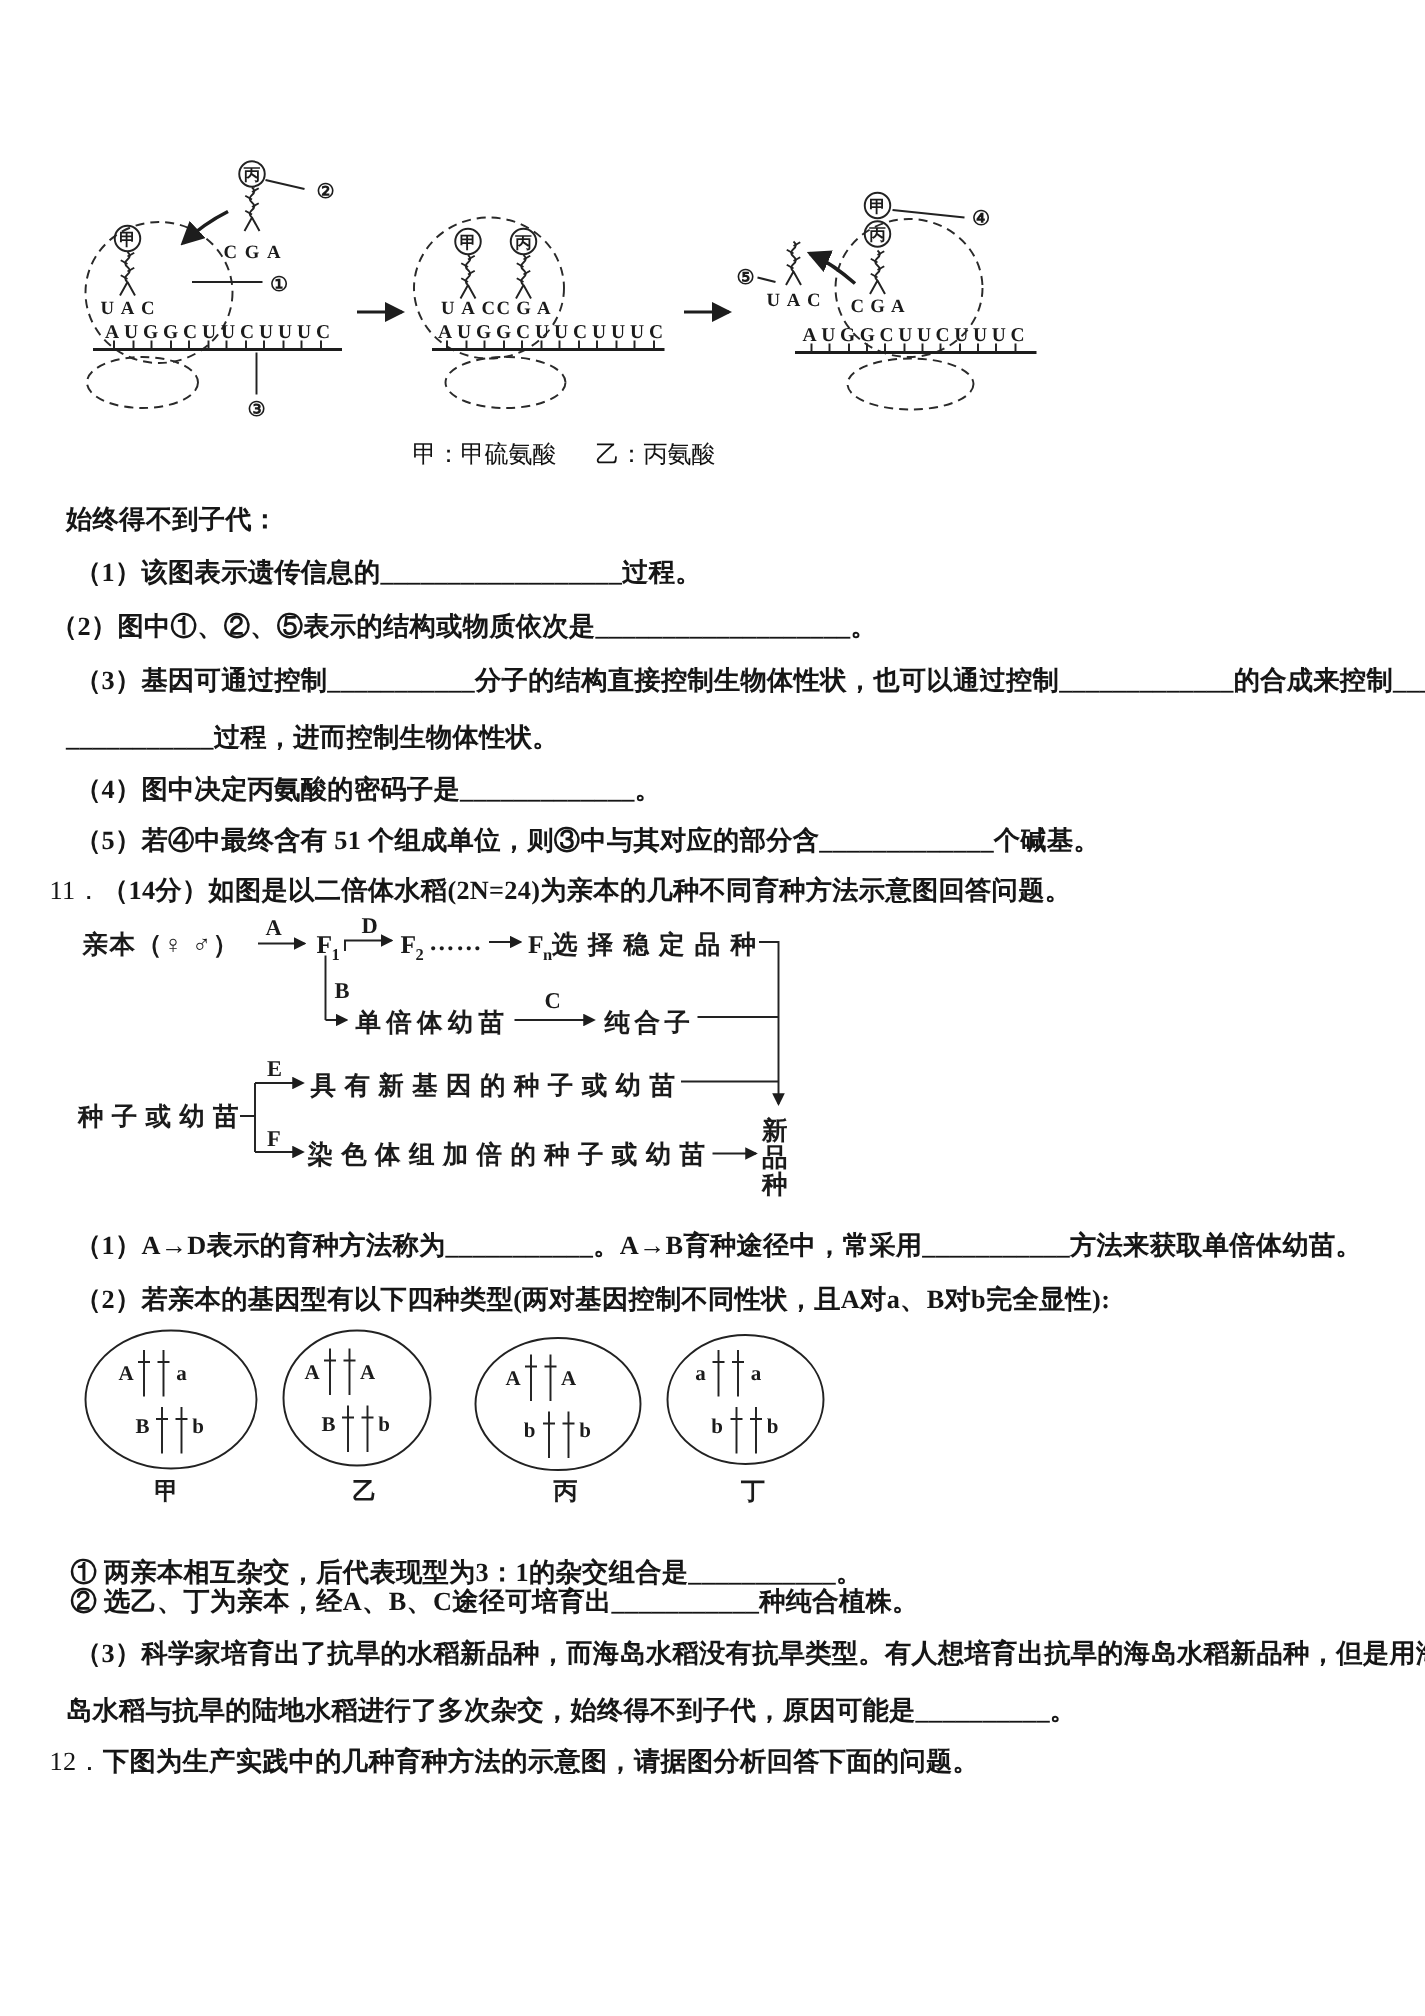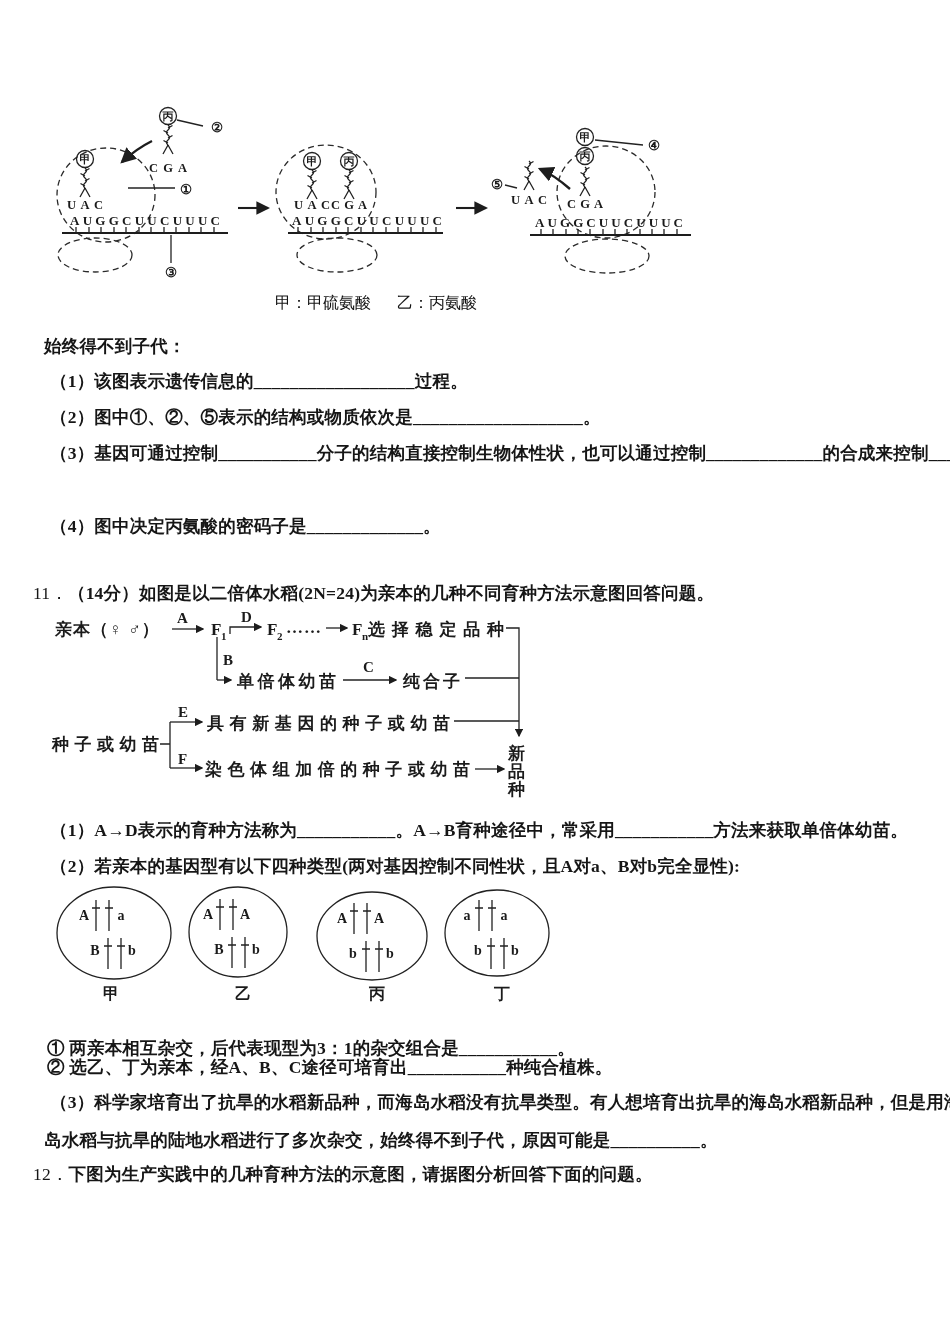--- a/index.html
+++ b/index.html
@@ -108,23 +108,25 @@
     </g>
   </svg>
 
   <div class="cap">
     <span>甲：甲硫氨酸</span>
     <span>乙：丙氨酸</span>
   </div>
 
   <div class="t" style="left:44px;top:336px;">始终得不到子代：</div>
   <div class="t" style="left:50px;top:371px;">（1）该图表示遗传信息的__________________过程。</div>
-  <div class="t" style="left:50px;top:407px;">（2）图中①、②、⑤表示的结构或物质依次是___________________。</div>
+  <div class="t" style="left:34px;top:407px;">（2）图中①、②、⑤表示的结构或物质依次是___________________。</div>
   <div class="t" style="left:50px;top:443px;">（3）基因可通过控制___________分子的结构直接控制生物体性状，也可以通过控制_____________的合成来控制____</div>
+  <div class="t" style="left:44px;top:481px;">___________过程，进而控制生物体性状。</div>
   <div class="t" style="left:50px;top:516px;">（4）图中决定丙氨酸的密码子是_____________。</div>
+  <div class="t" style="left:50px;top:550px;">（5）若④中最终含有 51 个组成单位，则③中与其对应的部分含_____________个碱基。</div>
 
   <div class="t" style="left:33px;top:583px;"><span class="num">11．</span><span>（14分）如图是以二倍体水稻(2N=24)为亲本的几种不同育种方法示意图回答问题。</span></div>
 
   <svg style="left:45px;top:610px;" width="495" height="198" viewBox="0 0 495 198">
     <text class="fl" x="10" y="25">亲本（♀ ♂）</text>
     <text class="flet" x="132" y="13">A</text>
     <line class="ln" x1="127" y1="19" x2="158" y2="19" marker-end="url(#arr)"></line>
     <text class="fl" x="166" y="25">F</text>
     <text class="fsub" x="176" y="30">1</text>
     <text class="flet" x="196" y="12">D</text>

